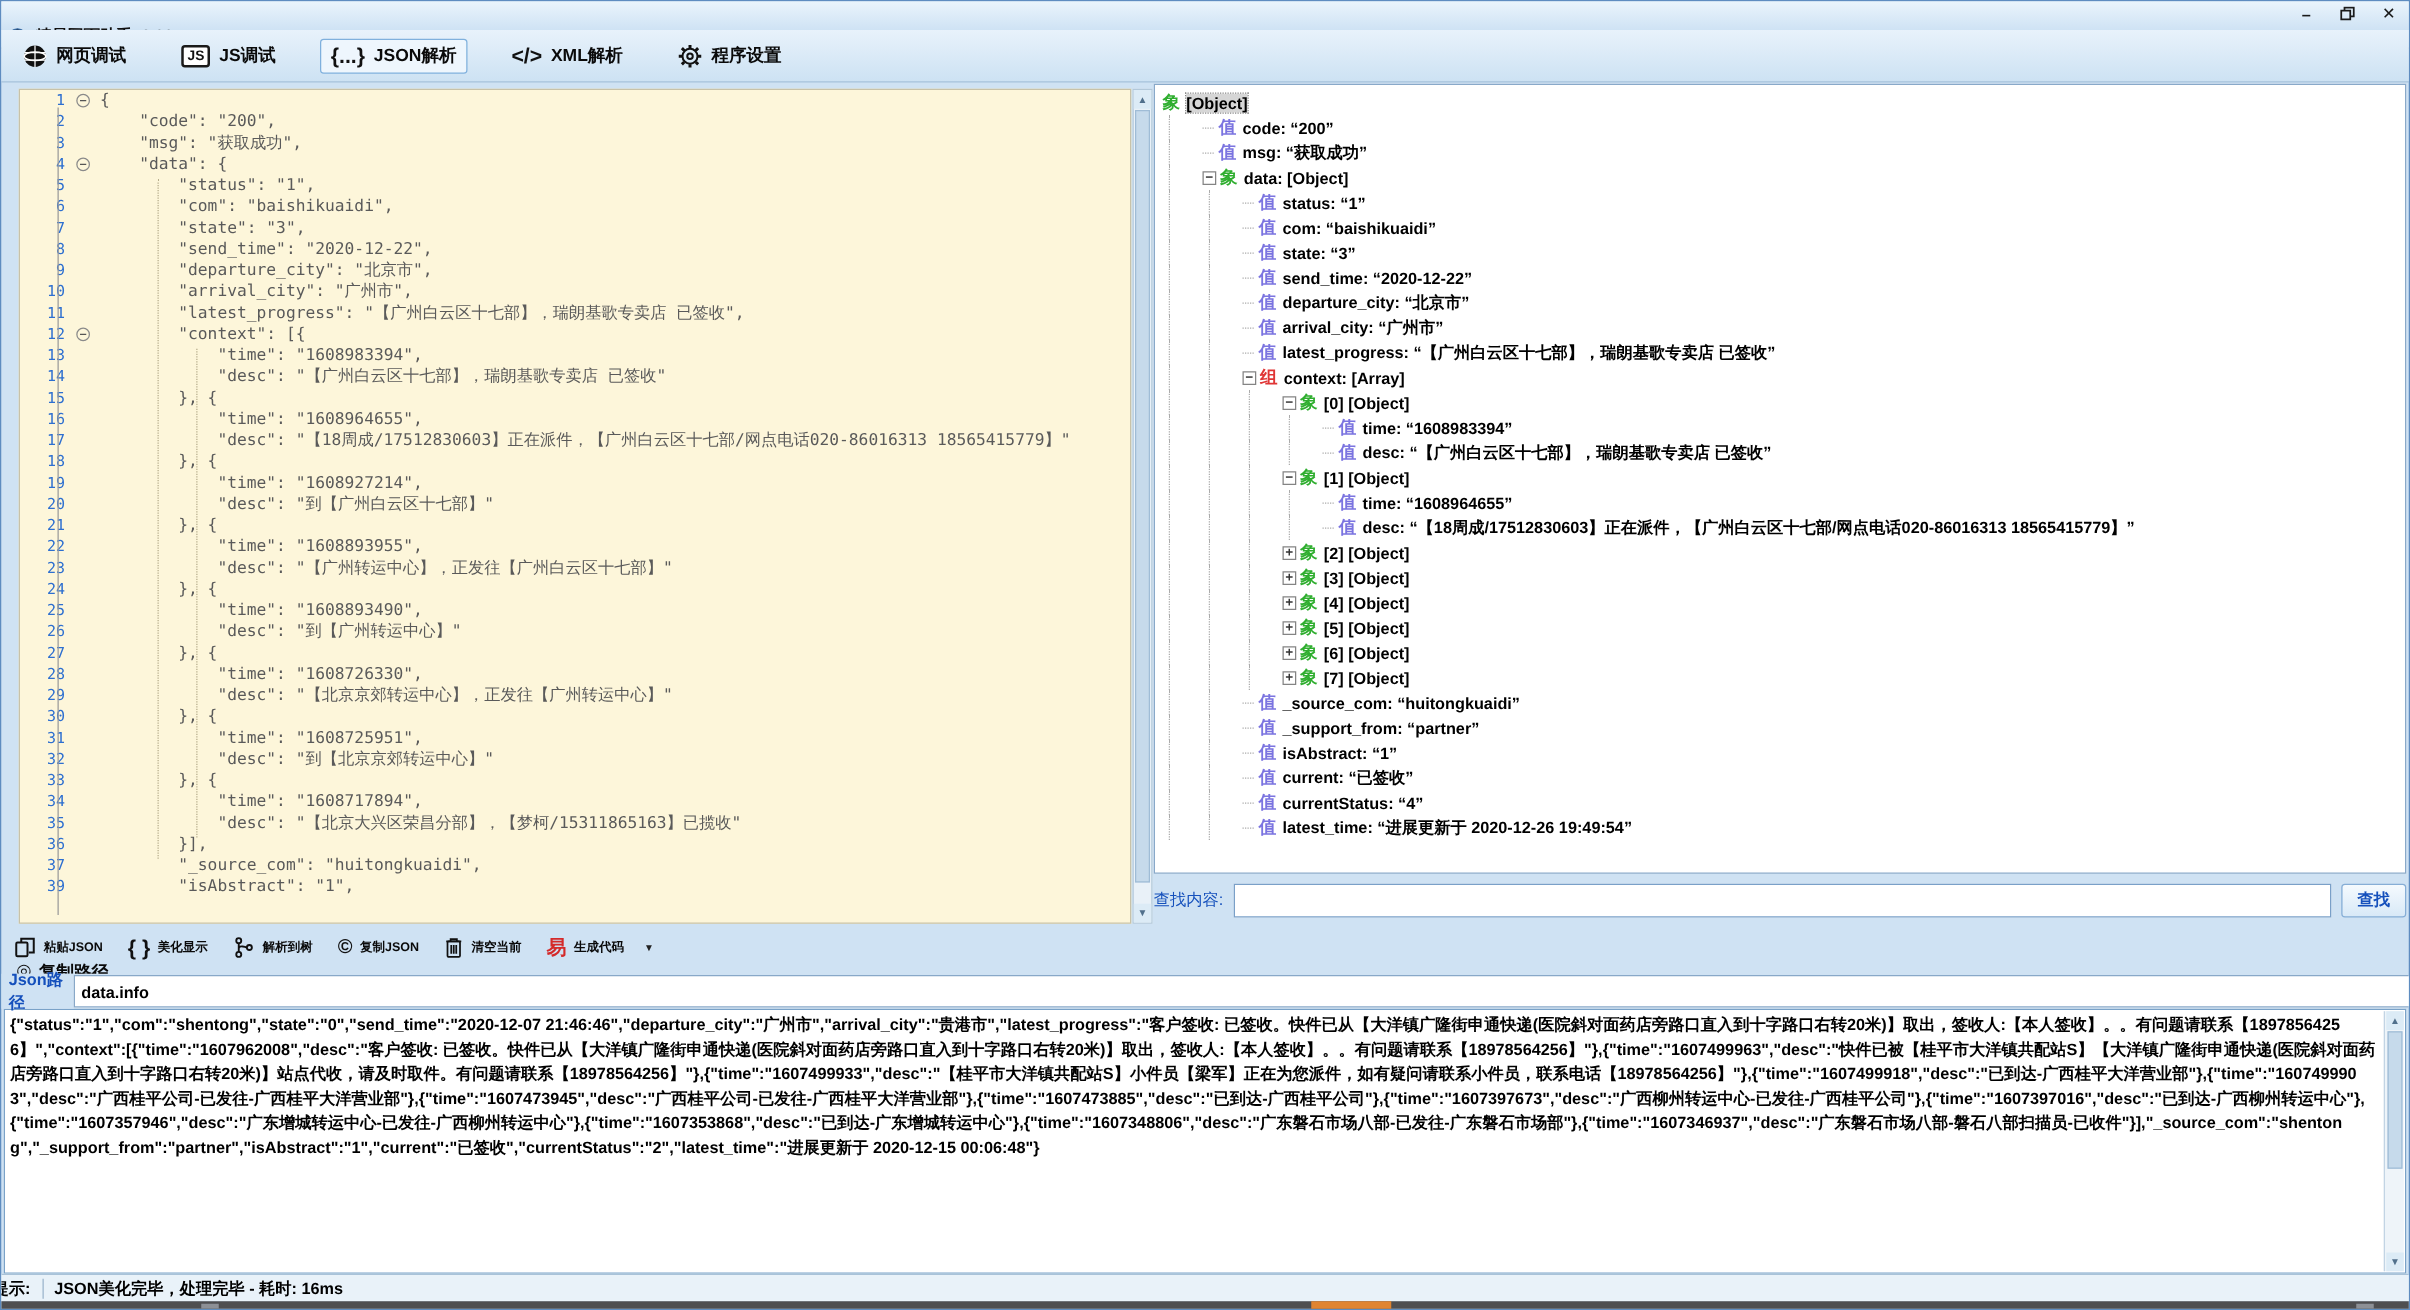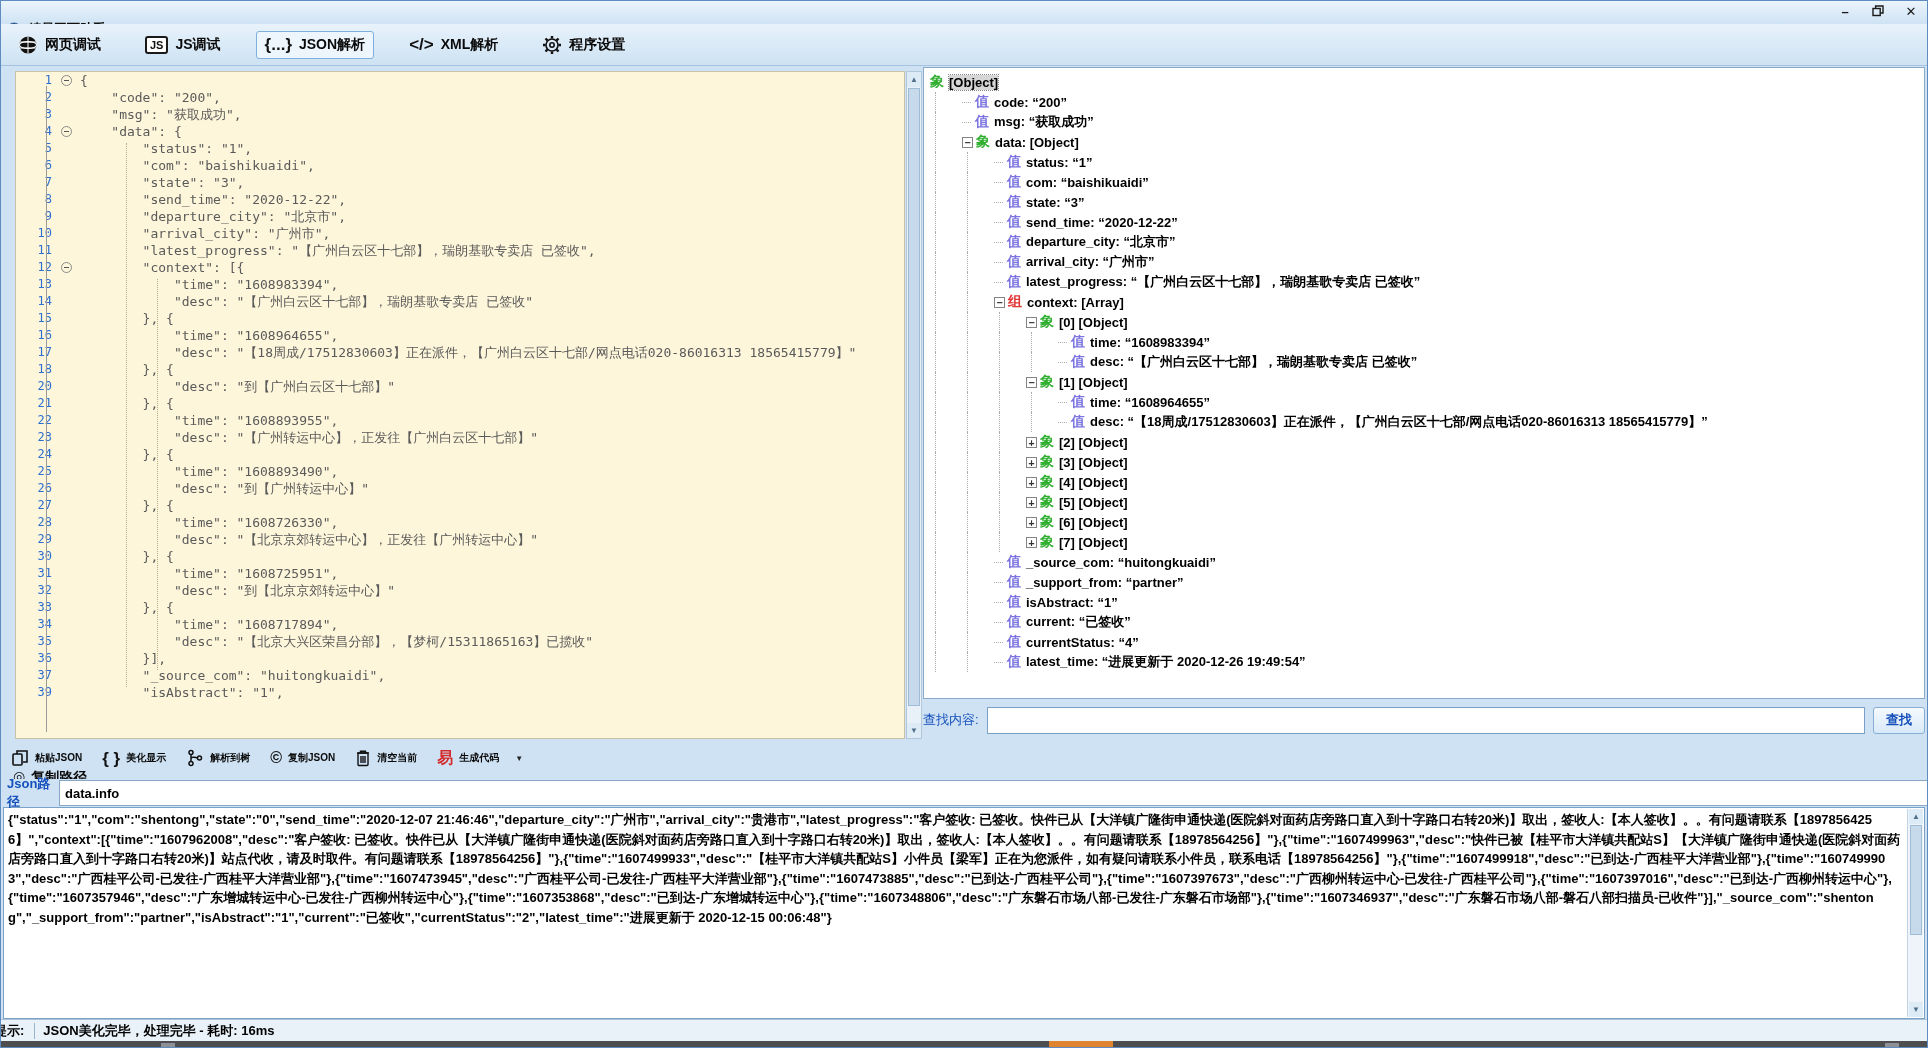--- a/index.html
+++ b/index.html
@@ -182,20 +182,21 @@
         <div class="eline"><span class="enum">9</span><span class="efold"></span><span class="ecode">        "departure_city": "北京市",</span></div>
         <div class="eline"><span class="enum">10</span><span class="efold"></span><span class="ecode">        "arrival_city": "广州市",</span></div>
         <div class="eline"><span class="enum">11</span><span class="efold"></span><span class="ecode">        "latest_progress": "【广州白云区十七部】，瑞朗基歌专卖店 已签收",</span></div>
         <div class="eline"><span class="enum">12</span><span class="efold"><span class="foldicon"></span></span><span class="ecode">        "context": [{</span></div>
         <div class="eline"><span class="enum">13</span><span class="efold"></span><span class="ecode">            "time": "1608983394",</span></div>
         <div class="eline"><span class="enum">14</span><span class="efold"></span><span class="ecode">            "desc": "【广州白云区十七部】，瑞朗基歌专卖店 已签收"</span></div>
         <div class="eline"><span class="enum">15</span><span class="efold"></span><span class="ecode">        }, {</span></div>
         <div class="eline"><span class="enum">16</span><span class="efold"></span><span class="ecode">            "time": "1608964655",</span></div>
         <div class="eline"><span class="enum">17</span><span class="efold"></span><span class="ecode">            "desc": "【18周成/17512830603】正在派件，【广州白云区十七部/网点电话020-86016313 18565415779】"</span></div>
         <div class="eline"><span class="enum">18</span><span class="efold"></span><span class="ecode">        }, {</span></div>
+        <div class="eline"><span class="enum">19</span><span class="efold"></span><span class="ecode">            "time": "1608927214",</span></div>
         <div class="eline"><span class="enum">20</span><span class="efold"></span><span class="ecode">            "desc": "到【广州白云区十七部】"</span></div>
         <div class="eline"><span class="enum">21</span><span class="efold"></span><span class="ecode">        }, {</span></div>
         <div class="eline"><span class="enum">22</span><span class="efold"></span><span class="ecode">            "time": "1608893955",</span></div>
         <div class="eline"><span class="enum">23</span><span class="efold"></span><span class="ecode">            "desc": "【广州转运中心】，正发往【广州白云区十七部】"</span></div>
         <div class="eline"><span class="enum">24</span><span class="efold"></span><span class="ecode">        }, {</span></div>
         <div class="eline"><span class="enum">25</span><span class="efold"></span><span class="ecode">            "time": "1608893490",</span></div>
         <div class="eline"><span class="enum">26</span><span class="efold"></span><span class="ecode">            "desc": "到【广州转运中心】"</span></div>
         <div class="eline"><span class="enum">27</span><span class="efold"></span><span class="ecode">        }, {</span></div>
         <div class="eline"><span class="enum">28</span><span class="efold"></span><span class="ecode">            "time": "1608726330",</span></div>
         <div class="eline"><span class="enum">29</span><span class="efold"></span><span class="ecode">            "desc": "【北京京郊转运中心】，正发往【广州转运中心】"</span></div>

